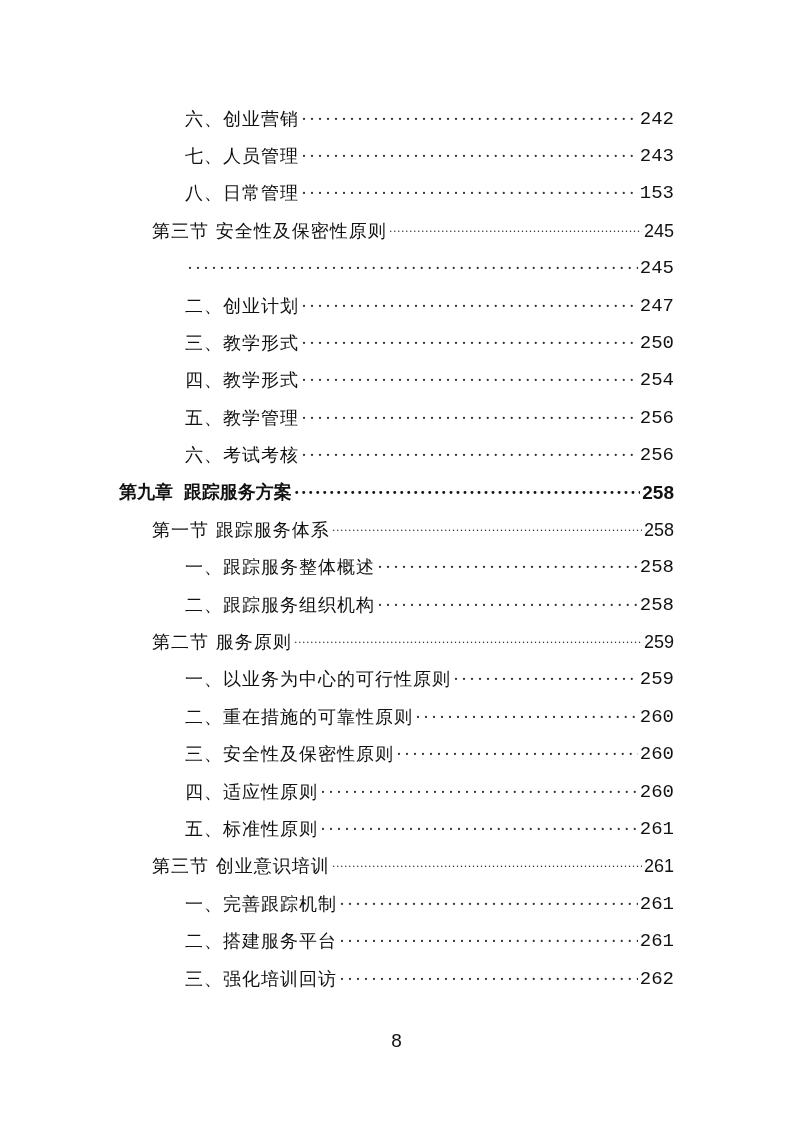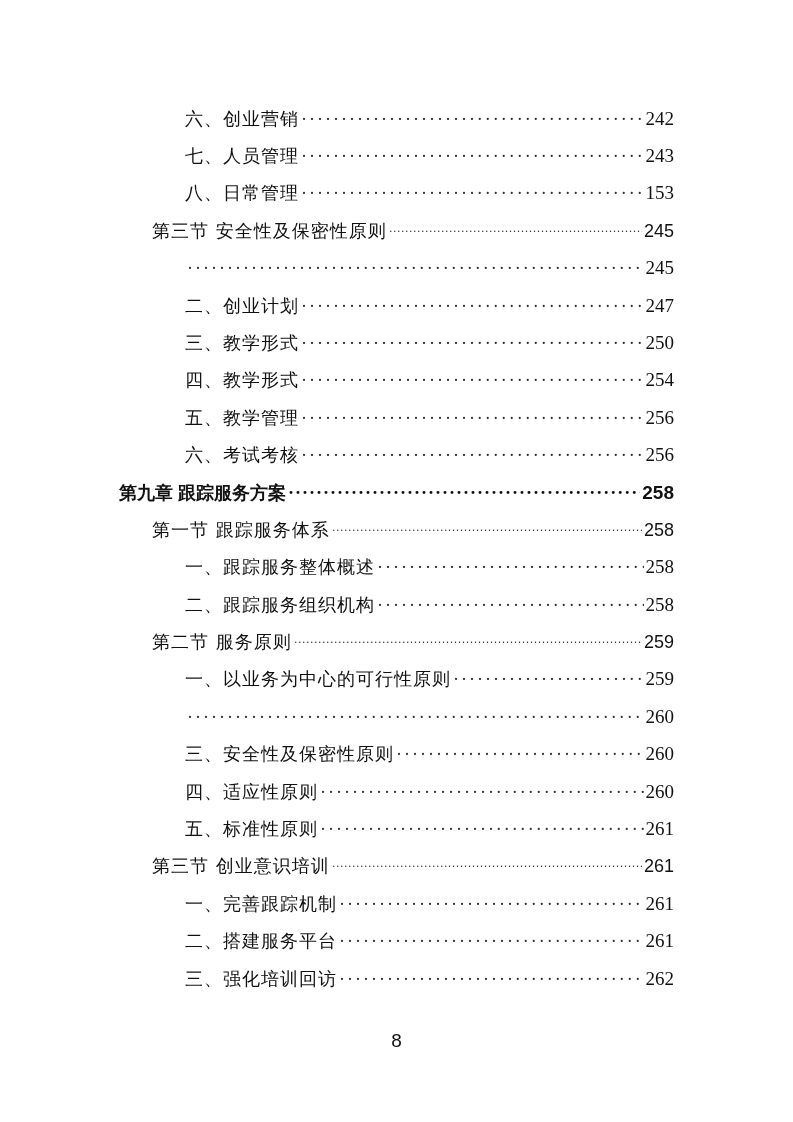--- a/index.html
+++ b/index.html
@@ -3,23 +3,23 @@
 <meta charset="utf-8">
 <style>
   html, body { margin: 0; padding: 0; background: #ffffff; }
   body { width: 793px; height: 1122px; position: relative; overflow: hidden;
          font-family: "DejaVu Serif", "Liberation Serif", serif; color: #111; }
   .toc { position: absolute; left: 0; top: 100px; width: 793px; }
   .row { position: absolute; height: 30px; display: flex; align-items: center; font-size: 18px; line-height: 30px; right: 119px; }
   .row .title { white-space: nowrap; letter-spacing: 1px; }
   .row .leader { flex: 1; overflow: hidden; white-space: nowrap; margin: 0 2px; color: #333; font-family: "Liberation Serif", serif; letter-spacing: 2px; }
   .row .leader::after { content: "··························································································································"; }
-  .row .page { white-space: nowrap; font-family: Liberation Serif, serif; font-size: 19px; }
+  .row .page { white-space: nowrap; font-family: Liberation Mono, monospace; font-size: 19px; }
   .lvl-chapter { left: 119px; font-weight: bold; font-family: "DejaVu Sans", sans-serif; }
-  .lvl-chapter .title { font-family: Liberation Sans, sans-serif; font-weight: bold; letter-spacing: 0; }
+  .lvl-chapter .title { font-family: Liberation Mono, monospace; font-weight: bold; letter-spacing: 0; }
   .lvl-chapter .page { font-family: "Liberation Sans", sans-serif; font-weight: bold; }
   .lvl-chapter .leader { color: #111; font-weight: bold; letter-spacing: 1px; }
   .lvl-section { left: 152px; }
   .lvl-section .page { font-family: "Liberation Sans", sans-serif; font-size: 18px; }
   .lvl-section .leader { letter-spacing: 0px; font-size: 12px; }
   .lvl-item { left: 185px; }
   .pagenum { position: absolute; top: 1030px; left: 0; width: 793px; text-align: center; font-family: "Liberation Sans", sans-serif; font-size: 19px; }
 </style>
 </head>
 <body>
@@ -98,20 +98,21 @@
       <span class="title">第二节  服务原则</span>
       <span class="leader"></span>
       <span class="page">259</span>
     </div>
   <div class="row lvl-item" style="top:564px">
       <span class="title">一、以业务为中心的可行性原则</span>
       <span class="leader"></span>
       <span class="page">259</span>
     </div>
   <div class="row lvl-item" style="top:602px">
+      <span class="title">二、重在措施的可靠性原则</span>
       <span class="leader"></span>
       <span class="page">260</span>
     </div>
   <div class="row lvl-item" style="top:639px">
       <span class="title">三、安全性及保密性原则</span>
       <span class="leader"></span>
       <span class="page">260</span>
     </div>
   <div class="row lvl-item" style="top:677px">
       <span class="title">四、适应性原则</span>

